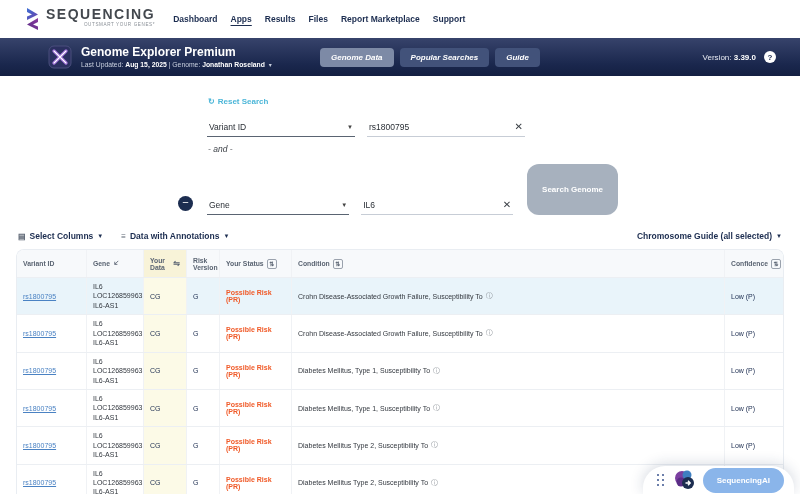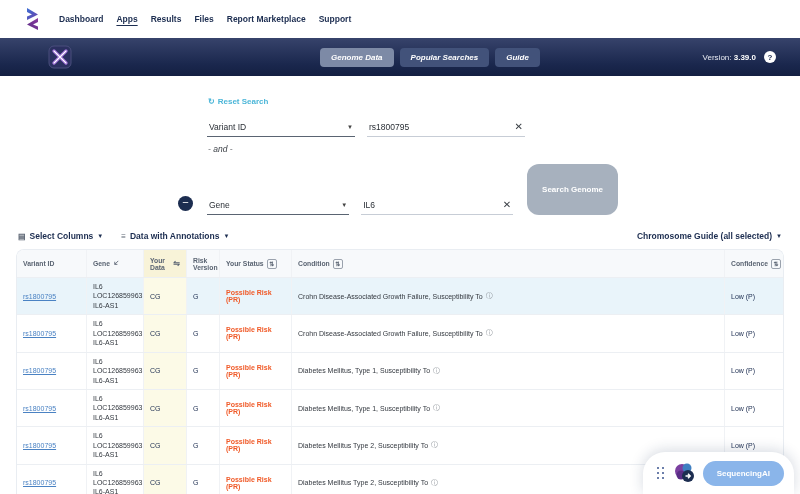--- a/index.html
+++ b/index.html
@@ -85,21 +85,21 @@
   .gene-lines { white-space:pre-line; line-height:1.35; color:#33383f; }
   .risk-status { color:#f05a28; font-weight:bold; }
   .cond-text { color:#33383f; }
   .info-i { color:#8a9097; font-size:7px; cursor:pointer; }
   .sortbox { width:10px; height:10px; border:1px solid #9aa2ad; border-radius:2px; color:#5a6472;
     font-size:6px; display:inline-flex; align-items:center; justify-content:center; cursor:pointer; flex:0 0 auto; }
   .mini-icon { font-size:8px; color:#5a6472; }
 
   
   .ai-widget { position:absolute; right:6px; bottom:0; background:#fff; border-radius:22px 22px 0 0;
-    box-shadow:0 -2px 14px rgba(30,50,90,.18); height:42px; display:flex; align-items:center;
+    box-shadow:0 -2px 14px rgba(30,50,90,.18); height:28px; display:flex; align-items:center;
     padding:0 10px 0 14px; gap:8px; }
   .drag-dots { display:grid; grid-template-columns:repeat(2,3px); grid-auto-rows:3px; gap:2px; cursor:grab; }
   .drag-dots i { width:2.5px; height:2.5px; border-radius:50%; background:#3b548f; }
   .ai-btn { background:#8ab5ea; color:#fff; border:none; border-radius:13px; padding:8px 14px;
     font-size:8px; font-weight:bold; cursor:pointer; }
 </style>
 </head>
 <body>
 
 <div class="topnav">
@@ -111,37 +111,52 @@
             <stop offset="1" stop-color="#6f3fa8"></stop>
         </linearGradient>
         <linearGradient id="lg2" x1="1" y1="0" x2="0" y2="1">
           <stop offset="0" stop-color="#8a3a9e"></stop>
             <stop offset="1" stop-color="#5a2d86"></stop>
         </linearGradient>
       </defs>
       <path d="M3 1 L14 7.5 L3 13 L3 9.5 L8 7.5 L3 5 Z" fill="url(#lg1)"></path>
       <path d="M14 11 L3 17.5 L14 23 L14 19.5 L9 17.5 L14 15 Z" fill="url(#lg2)"></path>
     </svg>
+    <span class="brand-text">
+      <span class="brand-name">SEQUENCING</span>
+      <span class="brand-tagline">OUTSMART YOUR GENES*</span>
+    </span>
   </div>
   <div class="nav-links">
     <a class="nav-link">Dashboard</a>
     <a class="nav-link active">Apps</a>
     <a class="nav-link">Results</a>
     <a class="nav-link">Files</a>
     <a class="nav-link">Report Marketplace</a>
     <a class="nav-link">Support</a>
   </div>
 </div>
 
 <div class="appheader">
   <svg class="app-icon" viewBox="0 0 24 24">
     <rect x="1" y="1" width="22" height="22" rx="5" fill="#2b3060" stroke="#4a4f7d" stroke-width="1"></rect>
     <path d="M6 6 L18 18 M18 6 L6 18" stroke="#9b6fd4" stroke-width="3.4" stroke-linecap="round"></path>
     <path d="M6 6 L18 18 M18 6 L6 18" stroke="#ffffff" stroke-width="1.1" stroke-linecap="round"></path>
   </svg>
+  <div>
+    <div class="app-title">Genome Explorer Premium</div>
+    <div class="app-sub">
+      <span>Last Updated:</span>
+      <b>Aug 15, 2025</b>
+      <span>|</span>
+      <span>Genome:</span>
+      <b>Jonathan Roseland</b>
+      <span class="caret">▾</span>
+    </div>
+  </div>
   <div class="header-tabs">
     <span class="htab active">Genome Data</span>
     <span class="htab">Popular Searches</span>
     <span class="htab">Guide</span>
   </div>
   <div class="header-right">
     <span class="version">
       <span>Version:</span>
       <b>3.39.0</b>
     </span>

